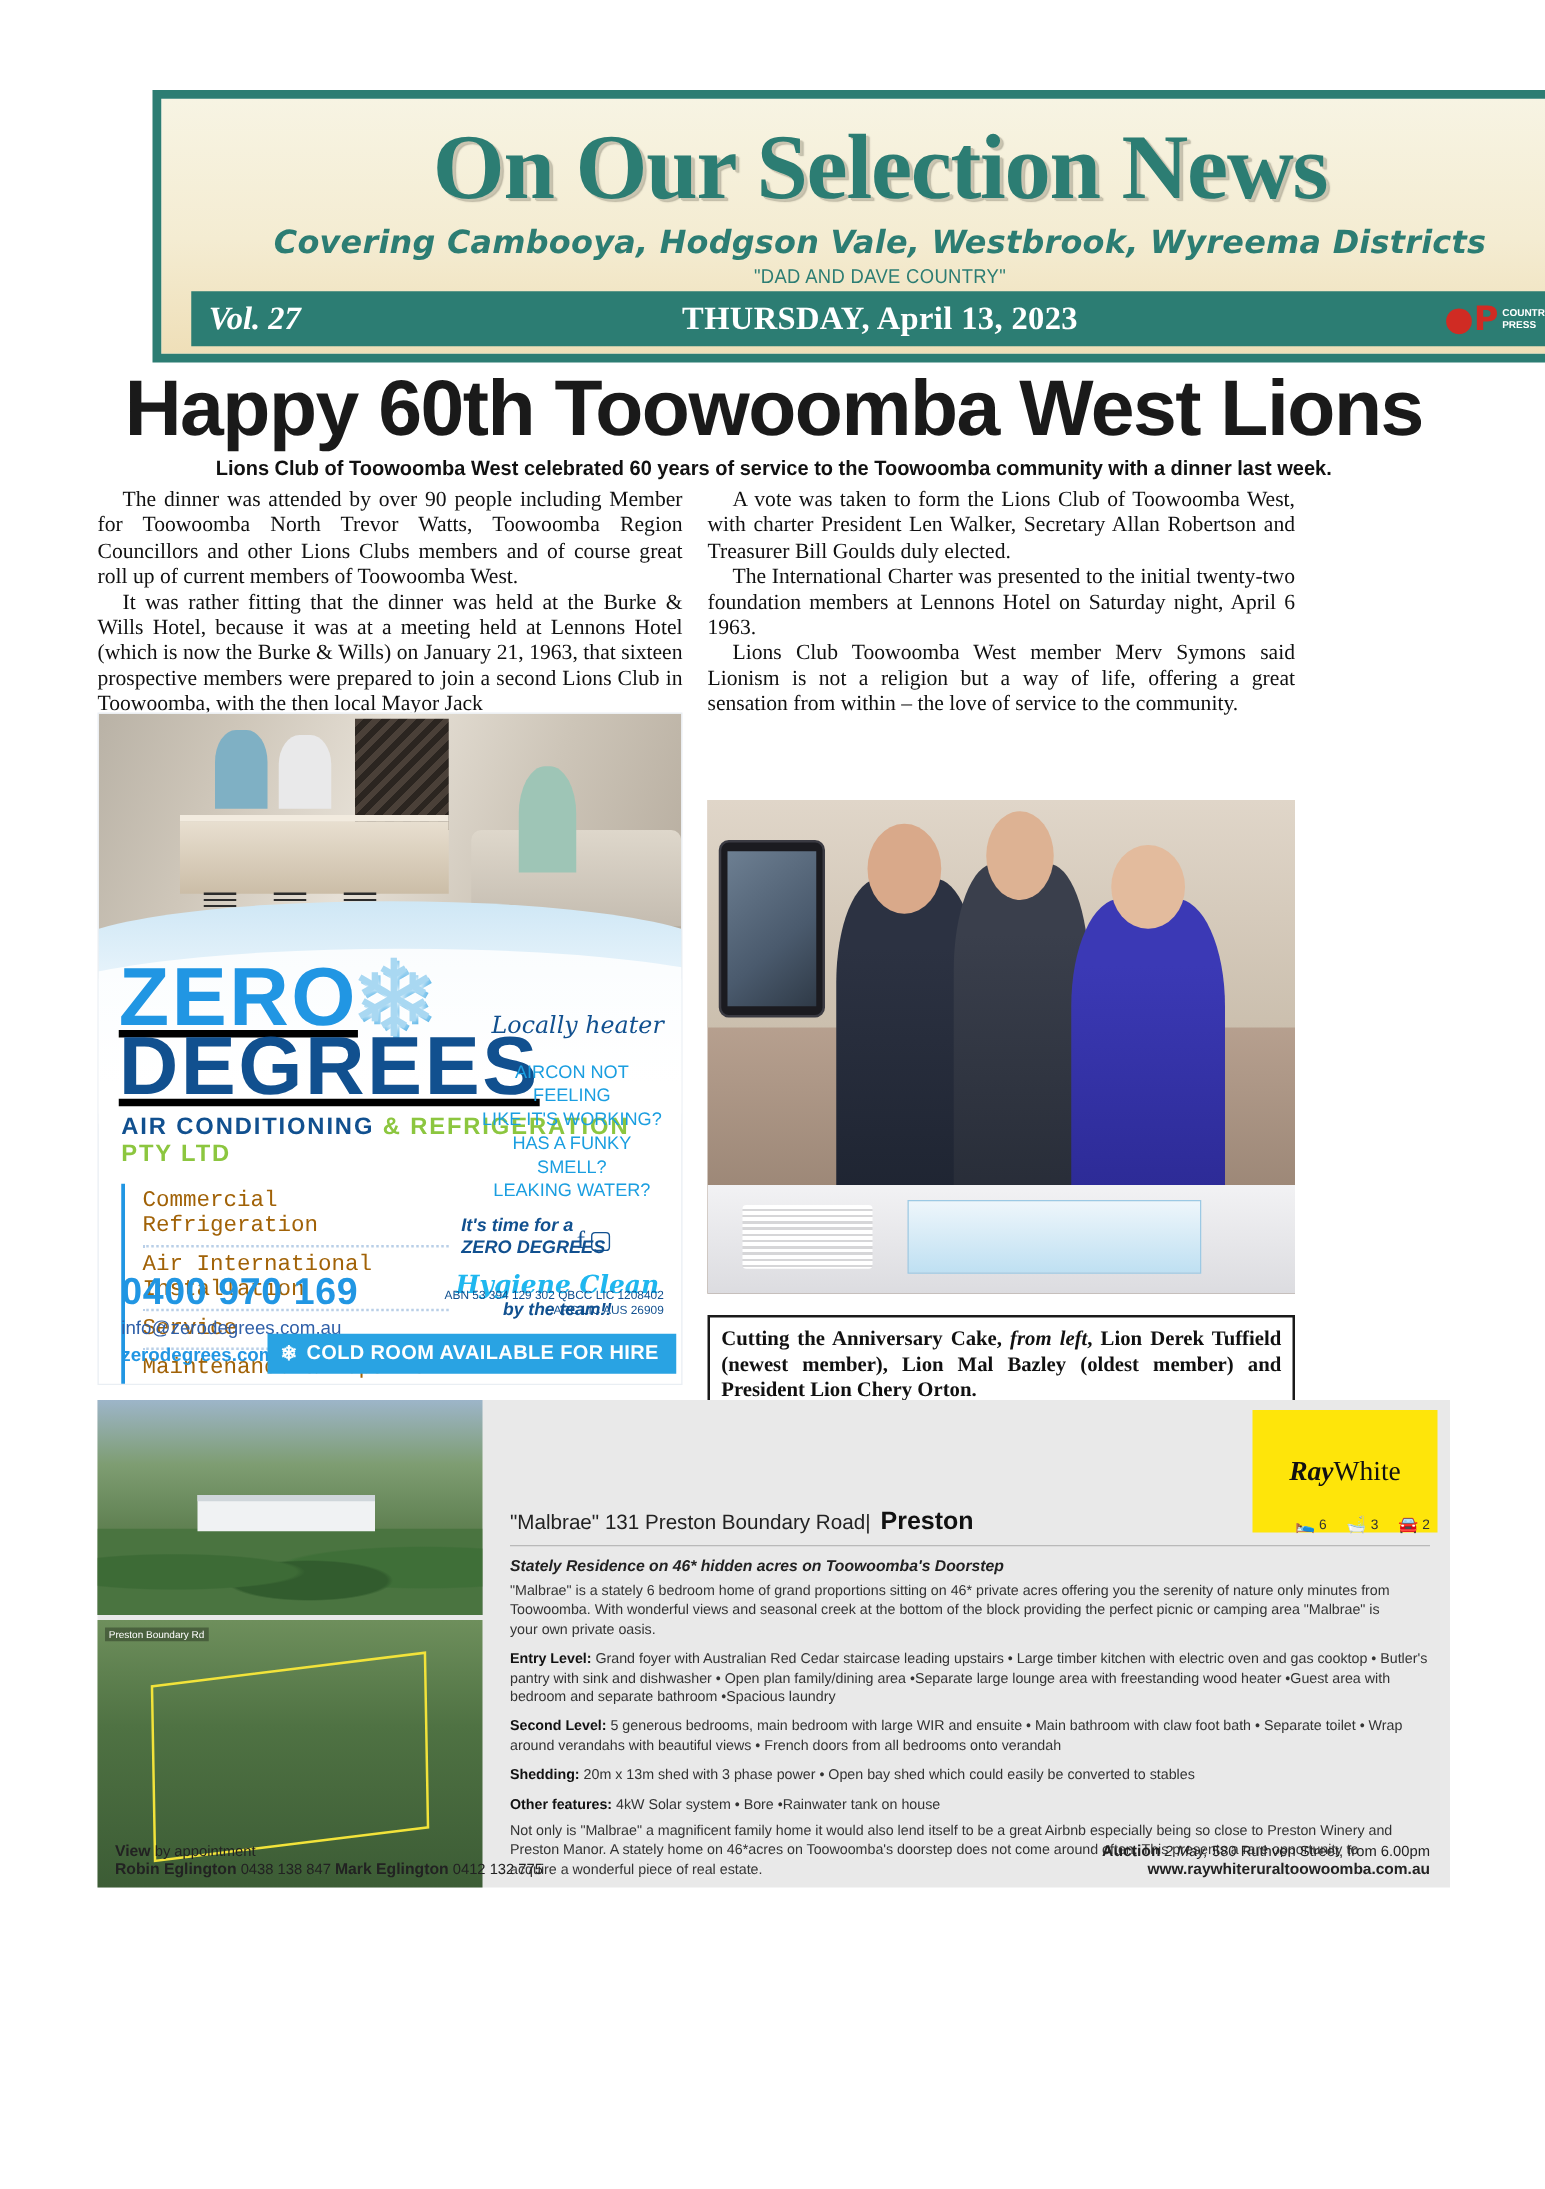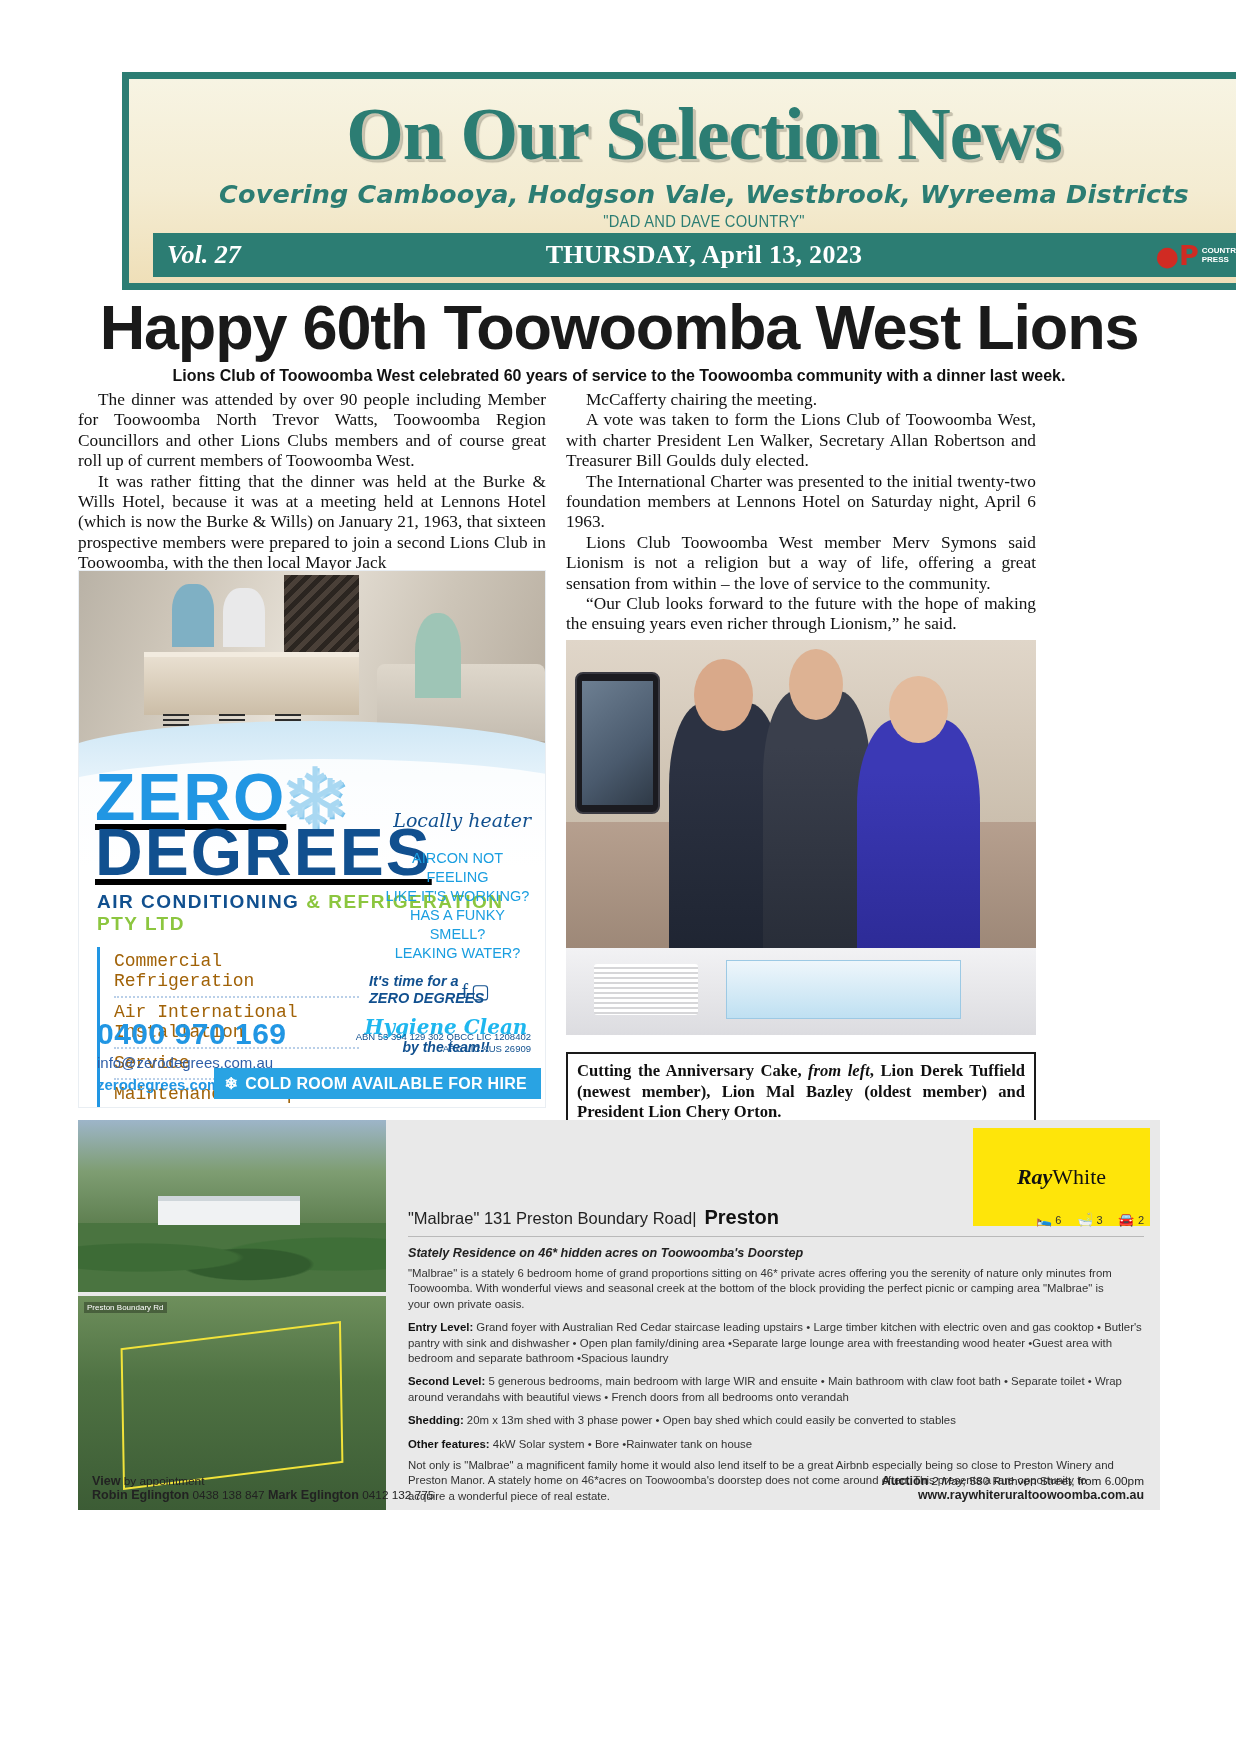--- a/index.html
+++ b/index.html
@@ -343,21 +343,21 @@
   .rw-photo-bot .label {
     position: absolute; left: 6px; top: 6px;
     font-family: "Liberation Sans", sans-serif; font-size: 8px; color: #fff;
     background: rgba(0,0,0,.3); padding: 1px 3px;
   }
   .rw-body {
     position: absolute; left: 316px; top: 0; right: 0; bottom: 0;
     padding: 86px 16px 10px 14px;
   }
   .rw-logo {
-    position: absolute; right: 10px; top: 8px; width: 177px; height: 98px;
+    position: absolute; right: 10px; top: 8px; width: 148px; height: 98px;
     background: #fee50a; display: flex; align-items: center; justify-content: center;
     font-family: "Liberation Serif", serif; font-size: 22px; color: #111;
   }
   .rw-logo i { font-style: italic; font-weight: bold; }
   .rw-logo b { font-weight: normal; }
   .rw-addr {
     font-family: "Liberation Sans", sans-serif; font-size: 16.5px; color: #222;
     padding-bottom: 7px; border-bottom: 1px solid #b9b9b9;
     display: flex; align-items: baseline; gap: 2px;
   }
@@ -417,25 +417,23 @@
   </div>
 
   <div class="headline">Happy 60th Toowoomba West Lions</div>
   <div class="standfirst">Lions Club of Toowoomba West celebrated 60 years of service to the Toowoomba community with a dinner last week.</div>
 
   <div class="col col-left">
     <p>The dinner was attended by over 90 people including Member for Toowoomba North Trevor Watts, Toowoomba Region Councillors and other Lions Clubs members and of course great roll up of current members of Toowoomba West.</p>
     <p>It was rather fitting that the dinner was held at the Burke &amp; Wills Hotel, because it was at a meeting held at Lennons Hotel (which is now the Burke &amp; Wills) on January 21, 1963, that sixteen prospective members were prepared to join a second Lions Club in Toowoomba, with the then local Mayor Jack</p>
   </div>
   <div class="col col-right">
-    <p>McCafferty chairing the meeting.</p>
     <p>A vote was taken to form the Lions Club of Toowoomba West, with charter President Len Walker, Secretary Allan Robertson and Treasurer Bill Goulds duly elected.</p>
     <p>The International Charter was presented to the initial twenty-two foundation members at Lennons Hotel on Saturday night, April 6 1963.</p>
     <p>Lions Club Toowoomba West member Merv Symons said Lionism is not a religion but a way of life, offering a great sensation from within – the love of service to the community.</p>
-    <p>“Our Club looks forward to the future with the hope of making the ensuing years even richer through Lionism,” he said.</p>
   </div>
 
   <div class="ad-zero">
     <div class="zd-photo">
       <div class="darkpanel"></div>
       <div class="kitchen"></div>
       <div class="sofa"></div>
       <div class="person1"></div>
       <div class="person2"></div>
       <div class="person3"></div>

